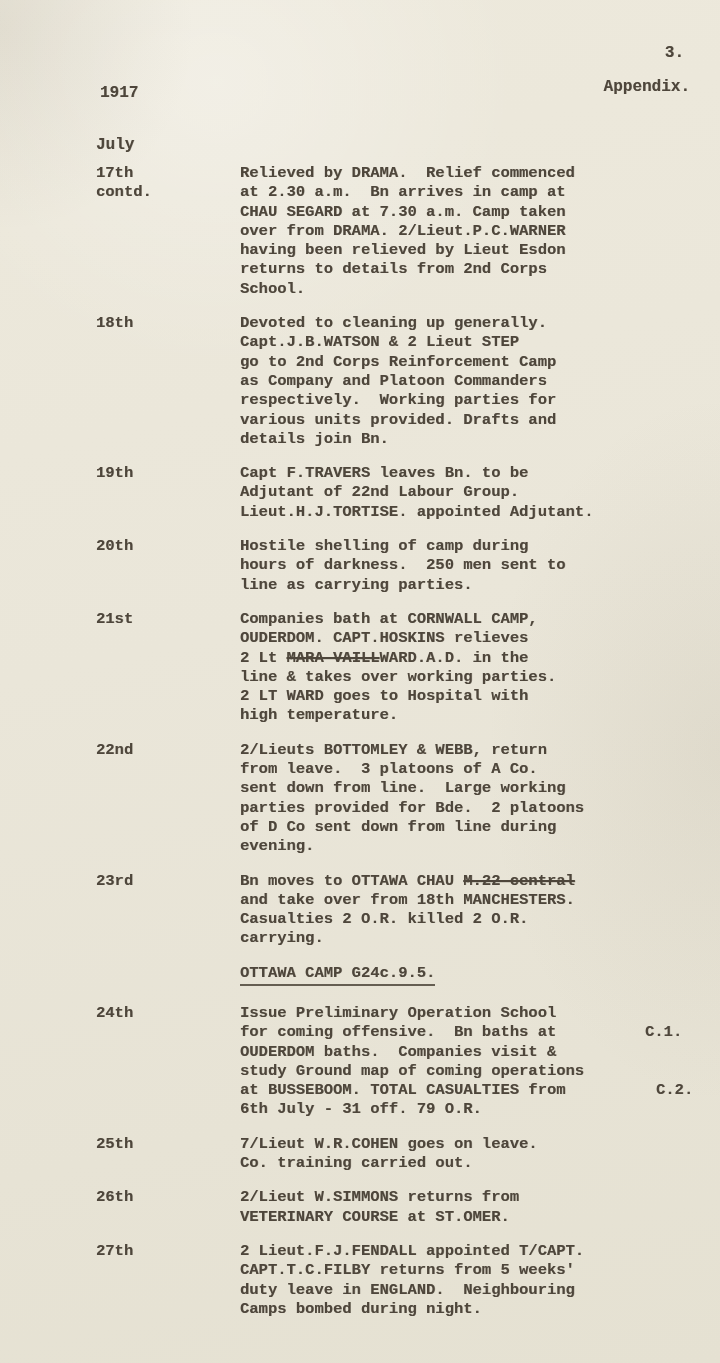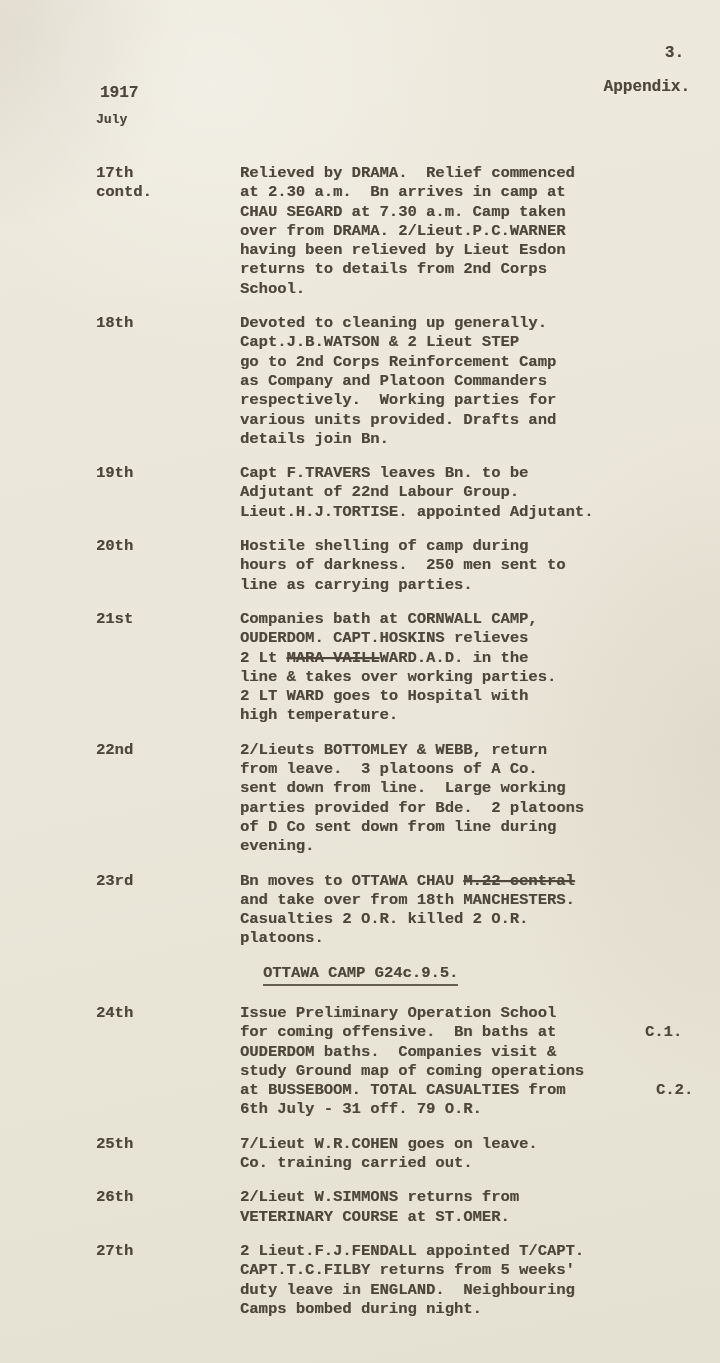--- a/index.html
+++ b/index.html
@@ -36,23 +36,23 @@
     font-size: 16px;
   }
   .appendix {
     position: absolute;
     top: 78px;
     right: 30px;
     font-size: 16px;
   }
   .month {
     position: absolute;
-    top: 112px;
+    top: 136px;
     left: 96px;
-    font-size: 13px;
+    font-size: 16px;
   }
   .entries {
     position: absolute;
     top: 164px;
     left: 0;
     width: 608px;
   }
   .entry {
     position: relative;
     display: flex;
@@ -84,21 +84,20 @@
     white-space: pre;
   }
   .camp-heading {
     display: inline-block;
     border-bottom: 2.5px solid rgba(78,70,59,0.85);
     padding-bottom: 1px;
   }
   .heading-block {
     margin-top: 9px;
     margin-bottom: 18px;
-    padding-left: 23px;
   }
 </style>
 </head>
 <body>
 
 <div class="page-number ink">3.</div>
 <div class="year ink">1917</div>
 <div class="appendix ink">Appendix.</div>
 <div class="month ink">July</div>
 
@@ -164,21 +163,21 @@
         <div class="line"><span>of D Co sent down from line during</span></div>
         <div class="line"><span>evening.</span></div>
       </div>
     </div>
     <div class="entry">
       <div class="date-col"><div class="line">23rd</div></div>
       <div class="body-col">
         <div class="line"><span>Bn moves to OTTAWA CHAU </span><span class="strike">M.22-central</span></div>
         <div class="line"><span>and take over from 18th MANCHESTERS.</span></div>
         <div class="line"><span>Casualties 2 O.R. killed 2 O.R.</span></div>
-        <div class="line"><span>platoons.</span></div>
+        <div class="line"><span>carrying.</span></div>
       </div>
     </div>
     <div class="entry heading-block">
       <div class="date-col"></div>
       <div class="body-col"><span class="camp-heading">OTTAWA CAMP G24c.9.5.</span></div>
     </div>
     <div class="entry">
       <div class="date-col"><div class="line">24th</div></div>
       <div class="body-col">
         <div class="line"><span>Issue Preliminary Operation School</span></div>

